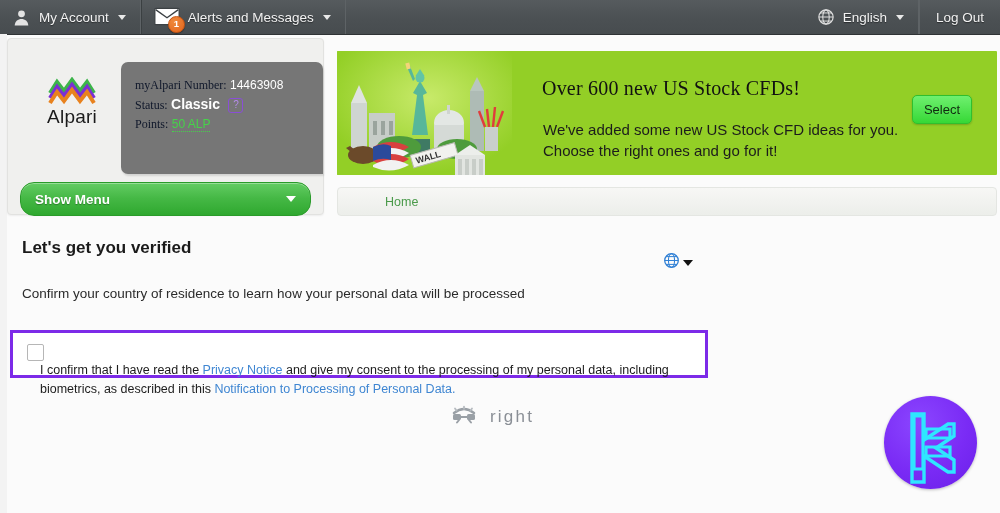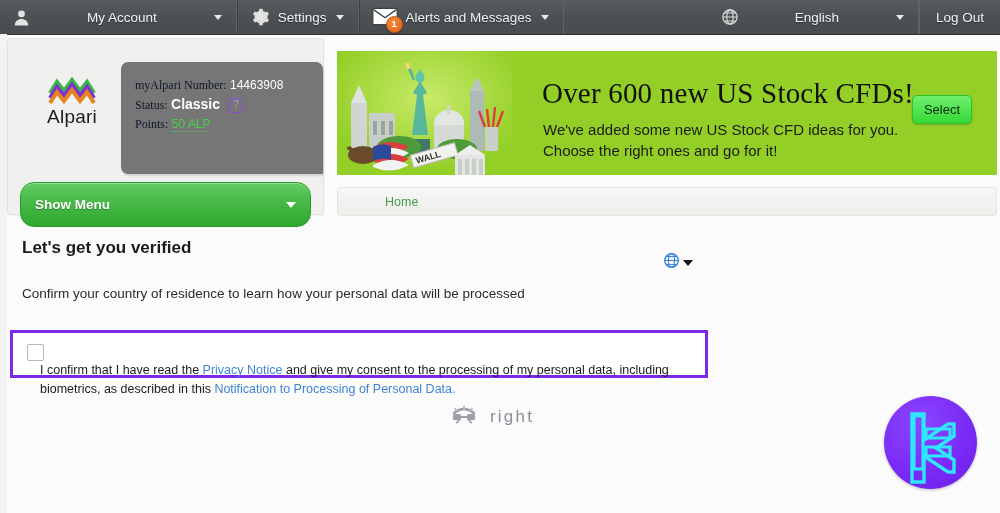--- a/index.html
+++ b/index.html
@@ -16,21 +16,21 @@
     position:absolute;left:0;top:0;width:1000px;height:34px;
     background:linear-gradient(to bottom,#565b5e 0%,#4c5154 50%,#474c4f 100%);
     border-bottom:1px solid #2f3335;
     display:flex;align-items:center;
   }
   .tb-group{
     display:flex;align-items:center;height:34px;padding:0 14px 0 12px;
     border-right:1px solid #5e6366;border-left:1px solid #3b4042;
     color:#f2f2f2;font-size:13.5px;cursor:pointer;position:relative;
   }
-  .tb-group:first-child{border-left:none;gap:48px;}
+  .tb-group:first-child{border-left:none;}
   .tb-label{margin:0 9px 0 8px;text-shadow:0 1px 1px rgba(0,0,0,.45);white-space:nowrap;}
   .caret-dn{
     width:0;height:0;border-left:4.5px solid transparent;border-right:4.5px solid transparent;
     border-top:5px solid #e9e9e9;
   }
   .tb-right{margin-left:auto;display:flex;align-items:center;height:34px;}
   .tb-logout{
     display:flex;align-items:center;height:34px;padding:0 16px;
     border-left:1px solid #5e6366;color:#f2f2f2;font-size:13.5px;cursor:pointer;
     text-shadow:0 1px 1px rgba(0,0,0,.45);
@@ -69,21 +69,21 @@
   .info-line .num{color:#ffffff;}
   .status-val{font-size:14px;font-weight:bold;color:#fff;}
   .help-q{
     display:inline-block;width:13px;height:13px;line-height:12px;text-align:center;
     border:1px solid #8a4ed6;border-radius:3px;color:#b58bea;font-size:10px;
     vertical-align:1px;margin-left:5px;cursor:pointer;
   }
   .pts{color:#46d24a;border-bottom:1px dotted #46d24a;cursor:pointer;}
 
   .show-menu{
-    position:absolute;left:12px;top:143px;width:291px;height:45px;
+    position:absolute;left:12px;top:143px;width:291px;height:34px;
     background:linear-gradient(to bottom,#63cc63 0%,#45b845 48%,#2fa82f 100%);
     border:1px solid #2a9b2a;border-radius:14px;
     box-shadow:inset 0 1px 0 rgba(255,255,255,.35);
     display:flex;align-items:center;cursor:pointer;box-sizing:border-box;
   }
   .show-menu-label{
     color:#fff;font-size:13.5px;font-weight:bold;margin-left:14px;
     text-shadow:0 1px 1px rgba(0,0,0,.3);
   }
   .show-menu-caret{
@@ -92,21 +92,21 @@
   }
 
   
   .banner{
     position:absolute;left:337px;top:51px;width:660px;height:124px;
     background:#93cf26;overflow:hidden;border-radius:1px;
   }
   .banner-art{position:absolute;left:0;top:0;width:175px;height:124px;overflow:hidden;}
   .banner-title{
     position:absolute;left:205px;top:26px;font-family:"Liberation Serif",serif;
-    font-size:29px;color:#111;letter-spacing:.2px;white-space:nowrap;
+    font-size:20px;color:#111;letter-spacing:.2px;white-space:nowrap;
   }
   .banner-sub{
     position:absolute;left:206px;top:68px;font-size:15px;color:#1c1c1c;line-height:21px;
   }
   .banner-btn{
     position:absolute;right:25px;top:44px;width:58px;height:27px;
     background:linear-gradient(to bottom,#6ff06f,#36d836);
     border-radius:5px;border:1px solid #2fbf2f;
     color:#102a10;font-size:13px;display:flex;align-items:center;justify-content:center;
     cursor:pointer;box-shadow:0 1px 2px rgba(0,0,0,.2);
@@ -166,30 +166,20 @@
       <span class="icon-user">
         <svg width="19" height="19" viewBox="0 0 24 24">
             <circle cx="12" cy="7.3" r="4.3" fill="#e3e3e3"></circle>
             <path d="M3.4 22c.5-5.2 4.2-8 8.6-8s8.1 2.8 8.6 8z" fill="#e3e3e3"></path>
           </svg>
       </span>
       <span class="tb-label">My Account</span>
       <span class="caret-dn"></span>
     </div>
 
-    <div class="tb-group">
-      <span class="icon-gear">
-        <svg width="20" height="20" viewBox="0 0 24 24">
-          <path fill="#e8e8e8" d="M12 8.2a3.8 3.8 0 1 0 0 7.6 3.8 3.8 0 0 0 0-7.6zm0 5.6a1.8 1.8 0 1 1 0-3.6 1.8 1.8 0 0 1 0 3.6z"></path>
-          <path fill="#e8e8e8" d="M21 12c0-.6-.06-1.17-.17-1.72l2-1.4-2-3.46-2.3.95a8.9 8.9 0 0 0-2.98-1.72L15.2 2h-4l-.35 2.65a8.9 8.9 0 0 0-2.98 1.72l-2.3-.95-2 3.46 2 1.4A9 9 0 0 0 5.4 12c0 .6.06 1.17.17 1.72l-2 1.4 2 3.46 2.3-.95a8.9 8.9 0 0 0 2.98 1.72L11.2 22h4l.35-2.65a8.9 8.9 0 0 0 2.98-1.72l2.3.95 2-3.46-2-1.4c.11-.55.17-1.12.17-1.72z" opacity=".95"></path>
-        </svg>
-      </span>
-      <span class="tb-label">Settings</span>
-      <span class="caret-dn"></span>
-    </div>
 
     <div class="tb-group">
       <span class="mail-wrap">
         <svg width="26" height="19" viewBox="0 0 32 22">
             <rect x="1" y="1" width="30" height="20" rx="1.5" fill="#fff" stroke="#3c4144" stroke-width="1.6"></rect>
             <path d="M2 2.5 16 12.5 30 2.5" fill="none" stroke="#3c4144" stroke-width="1.7"></path>
           </svg>
         <span class="mail-badge">1</span>
       </span>
       <span class="tb-label">Alerts and Messages</span>

